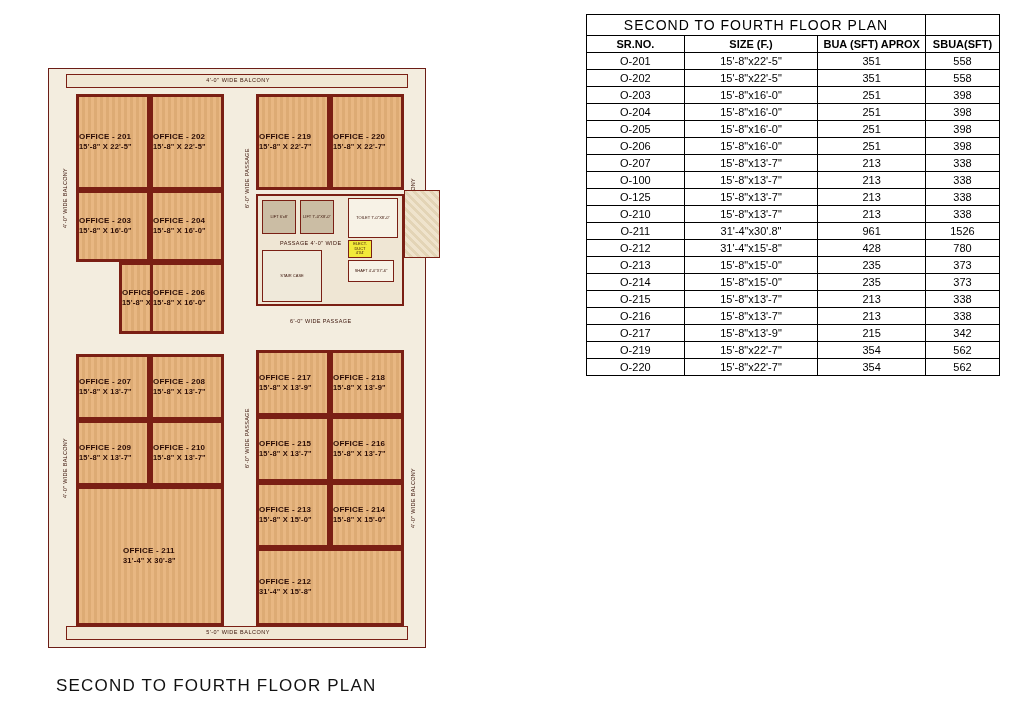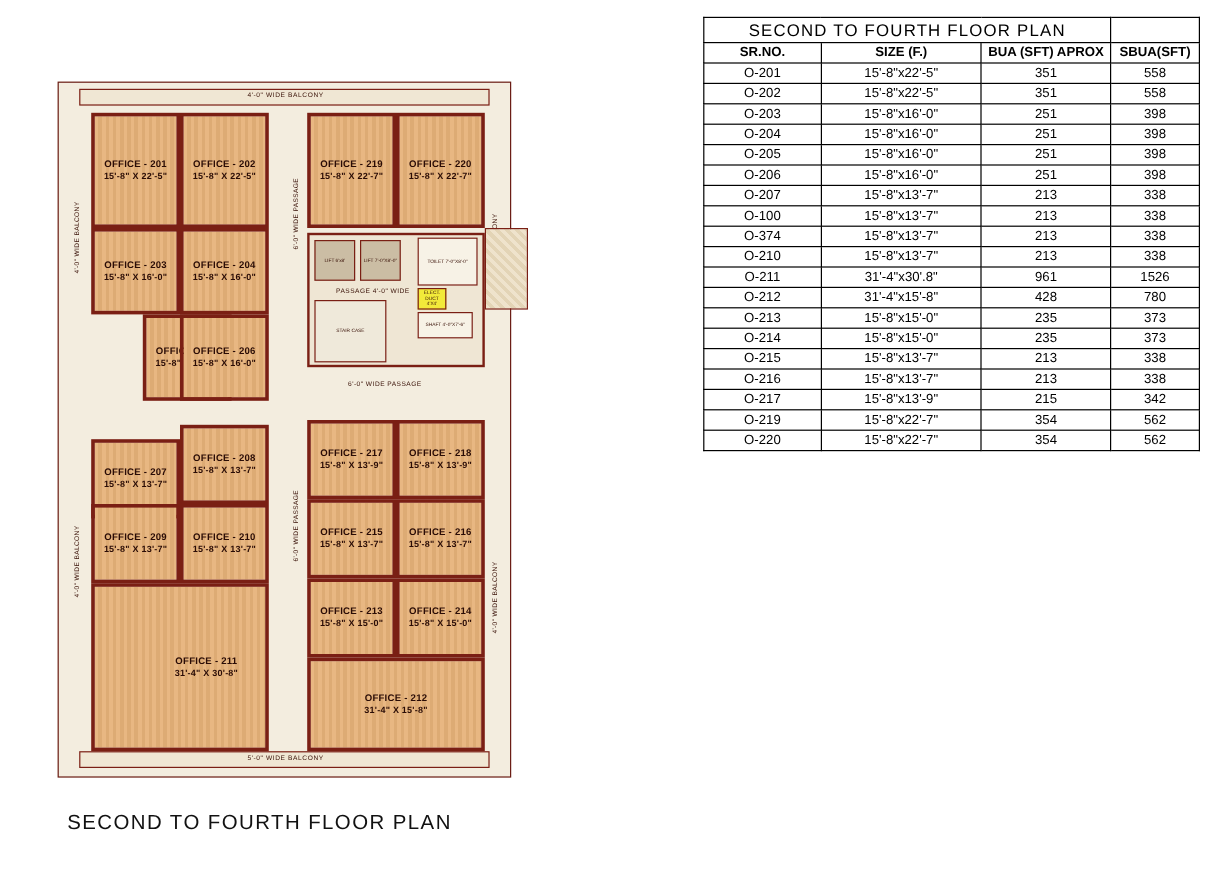--- a/index.html
+++ b/index.html
@@ -36,21 +36,21 @@
   .room {
     position: absolute;
     box-sizing: border-box;
     background: repeating-linear-gradient(
         90deg,
         #e8b782 0px, #e8b782 3px,
         #ddab74 3px, #ddab74 6px);
     border: 3px solid #7a1f14;
     display: flex;
     flex-direction: column;
-    align-items: center;
+    align-items: flex-start;
     justify-content: center;
     text-align: center;
     line-height: 1.25;
     color: #2a0c06;
     font-weight: bold;
     font-size: 8px;
     letter-spacing: 0.2px;
   }
   .room .nm { font-size: 8px; }
   .room .sz { font-size: 7.5px; }
@@ -204,21 +204,21 @@
 
   <div class="room" style="left:28px; top:194px; width:74px; height:72px;margin-left:43px;">
     <div class="nm">OFFICE - 205</div>
     <div class="sz">15'-8" X 16'-0"</div>
   </div>
   <div class="room" style="left:102px; top:194px; width:74px; height:72px;">
     <div class="nm">OFFICE - 206</div>
     <div class="sz">15'-8" X 16'-0"</div>
   </div>
 
-  <div class="room" style="left:28px; top:286px; width:74px; height:66px;margin-top:12px;">
+  <div class="room" style="left:28px; top:286px; width:74px; height:66px;">
     <div class="nm">OFFICE - 207</div>
     <div class="sz">15'-8" X 13'-7"</div>
   </div>
   <div class="room" style="left:102px; top:286px; width:74px; height:66px;">
     <div class="nm">OFFICE - 208</div>
     <div class="sz">15'-8" X 13'-7"</div>
   </div>
 
   <div class="room" style="left:28px; top:352px; width:74px; height:66px;">
     <div class="nm">OFFICE - 209</div>
@@ -348,21 +348,21 @@
           <td>213</td>
           <td>338</td>
         </tr>
       <tr>
           <td>O-100</td>
           <td>15'-8"x13'-7"</td>
           <td>213</td>
           <td>338</td>
         </tr>
       <tr>
-          <td>O-374</td>
+          <td>O-125</td>
           <td>15'-8"x13'-7"</td>
           <td>213</td>
           <td>338</td>
         </tr>
       <tr>
           <td>O-210</td>
           <td>15'-8"x13'-7"</td>
           <td>213</td>
           <td>338</td>
         </tr>

